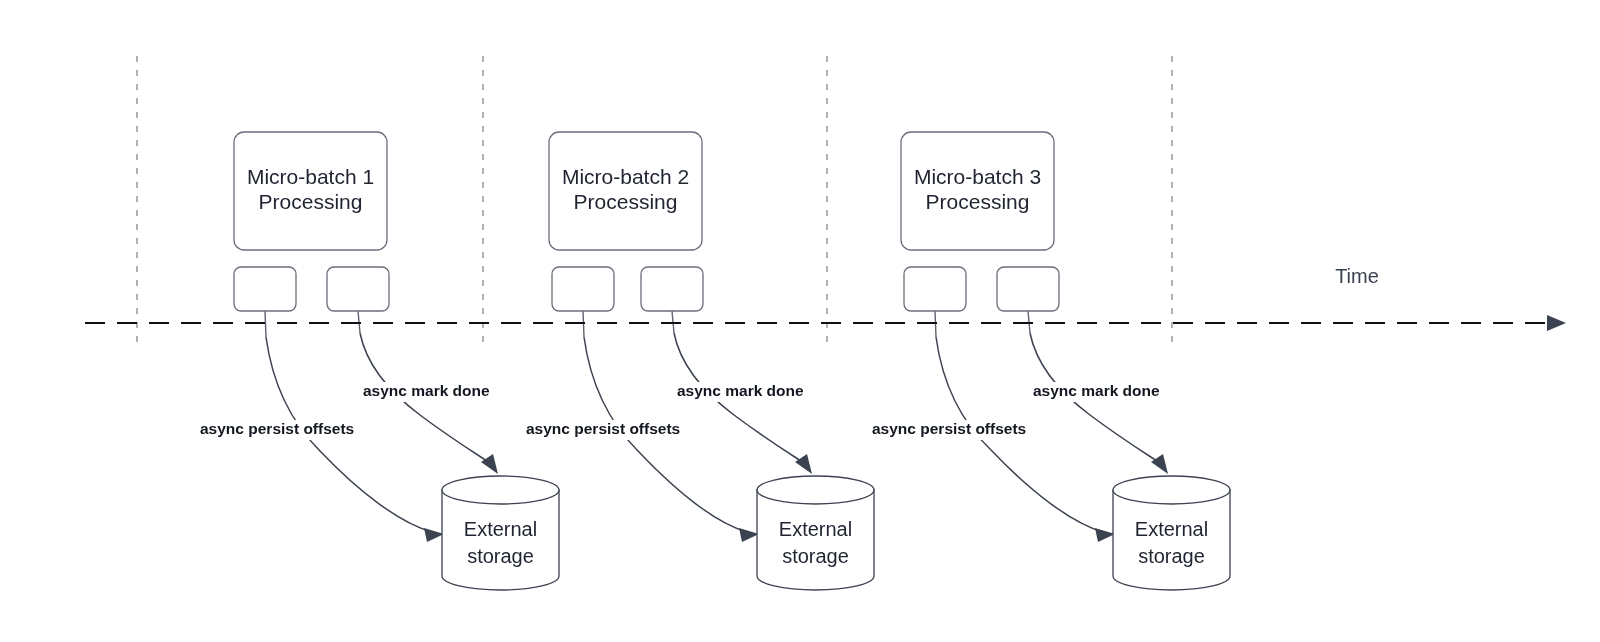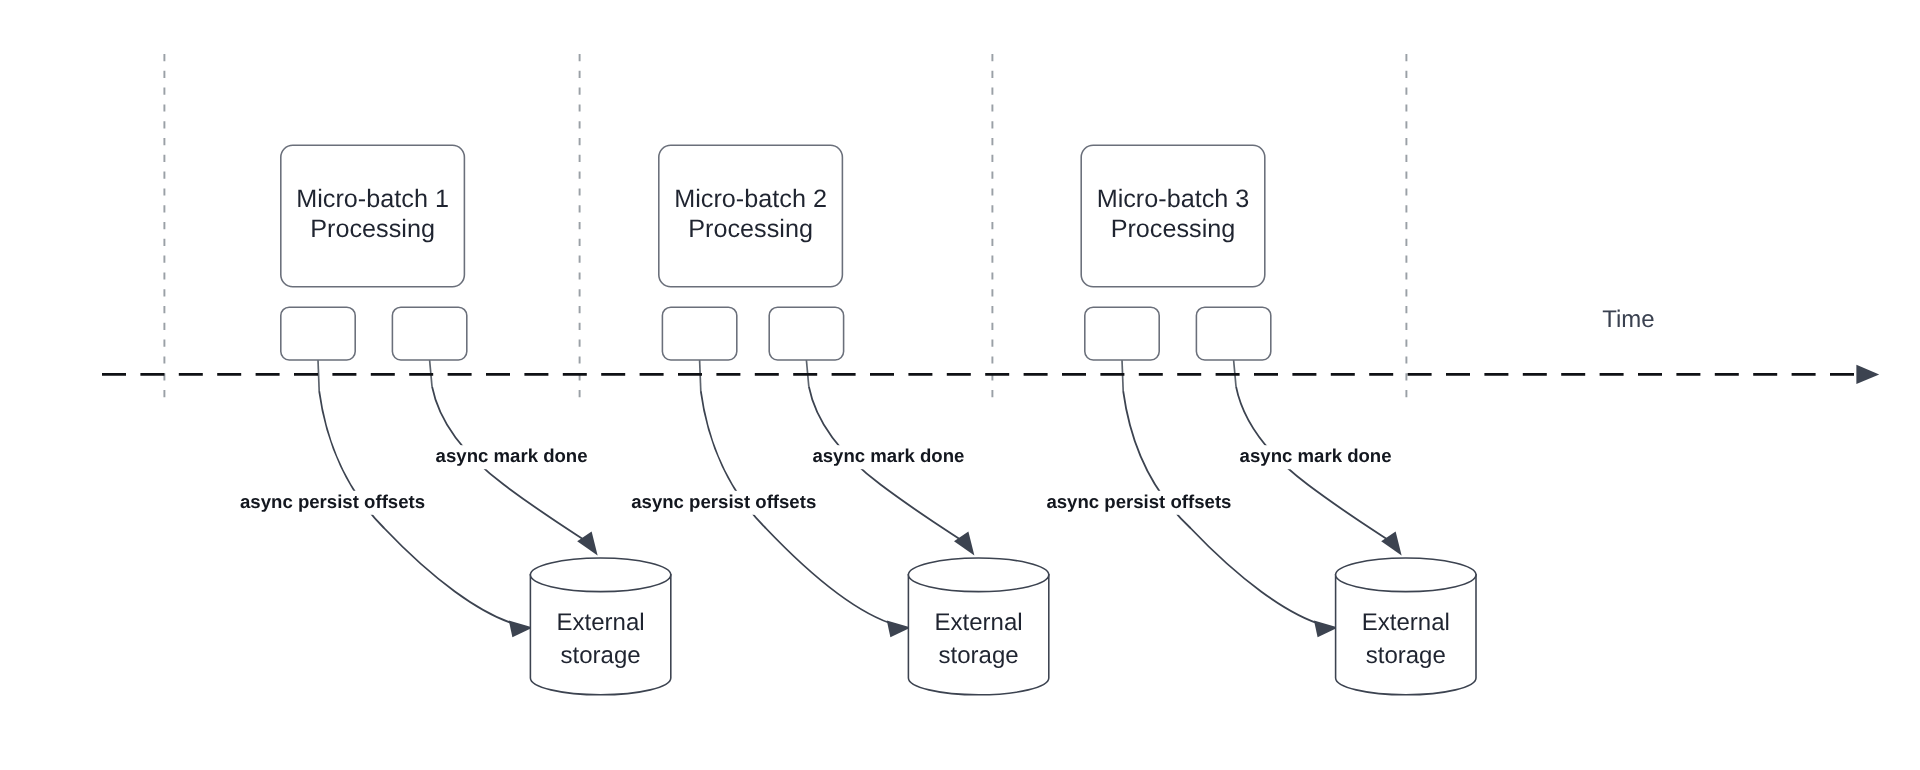--- a/index.html
+++ b/index.html
@@ -9,21 +9,21 @@
   }
   body {
     width: 1600px;
     height: 642px;
     font-family: "Liberation Sans", sans-serif;
     position: relative;
     overflow: hidden;
   }
   #canvas {
     position: absolute;
-    left: 0; top: 0;
+    left: 0; top: 11px;
     width: 1600px;
     height: 468px;
   }
   .svg-layer {
     position: absolute;
     left: 0; top: 0;
     width: 1600px;
     height: 642px;
   }
   .box-text {

